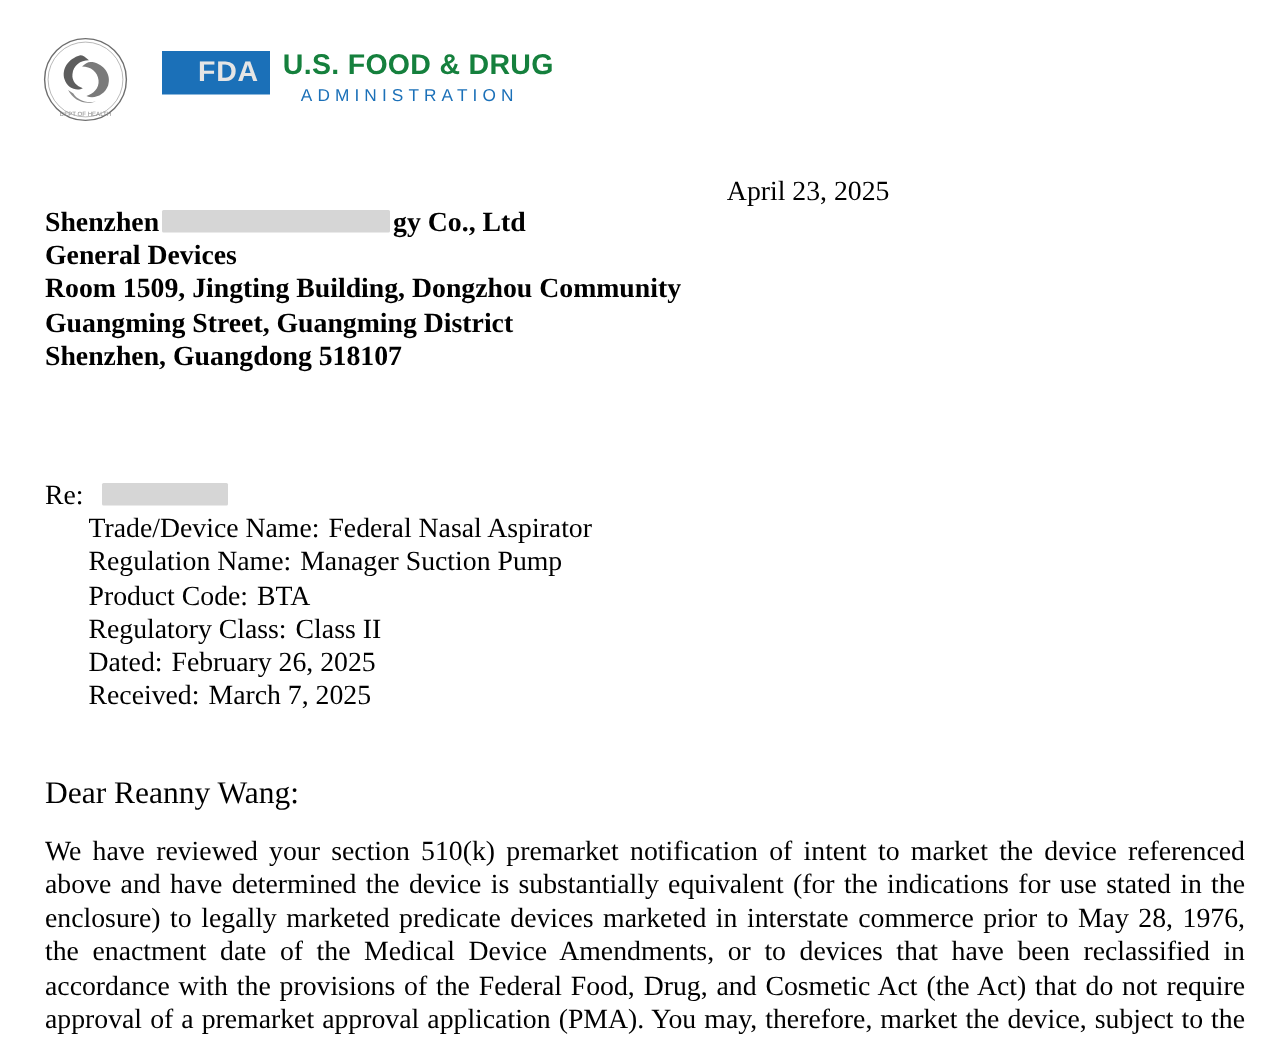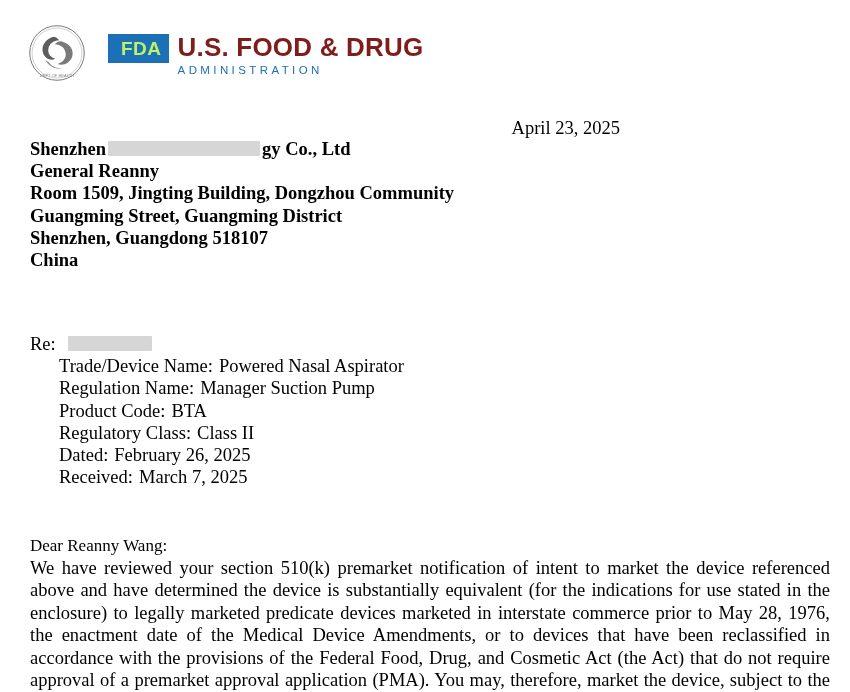--- a/index.html
+++ b/index.html
@@ -35,54 +35,55 @@
     margin-right: 22px;
     flex: none;
   }
   .fda-lockup {
     display: flex;
     align-items: flex-start;
     margin-top: 10px;
   }
   .fda-badge {
     background: #1b70b8;
-    color: #bef264;
+    color: #e5e5e5;
     font-family: "Liberation Sans", sans-serif;
     font-weight: bold;
     font-size: 19px;
     letter-spacing: 0.5px;
-    padding: 5px 7px 5px 13px;
+    padding: 5px 7px 5px 24px;
     line-height: 1;
     height: 19px;
     display: inline-block;
   }
   .fda-words {
     margin-left: 9px;
   }
   .fda-title {
     font-family: "Liberation Sans", sans-serif;
     font-weight: bold;
-    font-size: 26px;
-    color: #7f1d1d;
+    font-size: 19px;
+    color: #15803d;
     line-height: 1;
     letter-spacing: 0.2px;
   }
   .fda-sub {
     font-family: "Liberation Sans", sans-serif;
     font-size: 11.5px;
     color: #1b70b8;
     letter-spacing: 3.4px;
     margin-top: 5px;
     line-height: 1;
+    margin-left: 12px;
   }
 
   
   .doc-date {
     position: absolute;
-    right: 230px;
+    right: 257px;
     top: 118px;
     font-size: 18.5px;
     white-space: nowrap;
   }
   .addr-block {
     position: absolute;
     left: 30px;
     top: 138px;
     font-size: 18.5px;
     line-height: 22.2px;
@@ -101,21 +102,21 @@
     width: 152px;
     height: 15px;
     margin: 0 2px;
     position: relative;
     top: -2px;
   }
 
   .re-block {
     position: absolute;
     left: 30px;
-    top: 333px;
+    top: 320px;
     font-size: 18.5px;
     line-height: 22.2px;
   }
   .re-row {
     white-space: nowrap;
   }
   .redact-knum {
     width: 84px;
     height: 15px;
     margin-left: 12px;
@@ -129,22 +130,22 @@
     white-space: nowrap;
   }
   .re-label { }
   .re-value {
     margin-left: 6px;
   }
 
   .salutation {
     position: absolute;
     left: 30px;
-    top: 536px;
-    font-size: 17px;
+    top: 516px;
+    font-size: 21px;
   }
 
   .para {
     position: absolute;
     left: 30px;
     top: 557px;
     width: 800px;
     font-size: 18.5px;
     line-height: 22.4px;
     text-align: justify;
@@ -173,34 +174,33 @@
       </span>
     </div>
   </div>
 
   <div class="doc-date">April 23, 2025</div>
 
   <div class="addr-block">
     <div class="addr-line">
       <span>Shenzhen</span><span class="redact redact-company"></span><span>gy Co., Ltd</span>
     </div>
-    <div class="addr-line">General Reanny</div>
+    <div class="addr-line">General Devices</div>
     <div class="addr-line">Room 1509, Jingting Building, Dongzhou Community</div>
     <div class="addr-line">Guangming Street, Guangming District</div>
     <div class="addr-line">Shenzhen, Guangdong 518107</div>
-    <div class="addr-line">China</div>
   </div>
 
   <div class="re-block">
     <div class="re-row">
       <span>Re:</span><span class="redact redact-knum"></span>
     </div>
     <div class="re-details">
       <div class="re-item">
-        <span class="re-label">Trade/Device Name:</span><span class="re-value">Powered Nasal Aspirator</span>
+        <span class="re-label">Trade/Device Name:</span><span class="re-value">Federal Nasal Aspirator</span>
       </div>
       <div class="re-item">
         <span class="re-label">Regulation Name:</span><span class="re-value">Manager Suction Pump</span>
       </div>
       <div class="re-item">
         <span class="re-label">Product Code:</span><span class="re-value">BTA</span>
       </div>
       <div class="re-item">
         <span class="re-label">Regulatory Class:</span><span class="re-value">Class II</span>
       </div>

